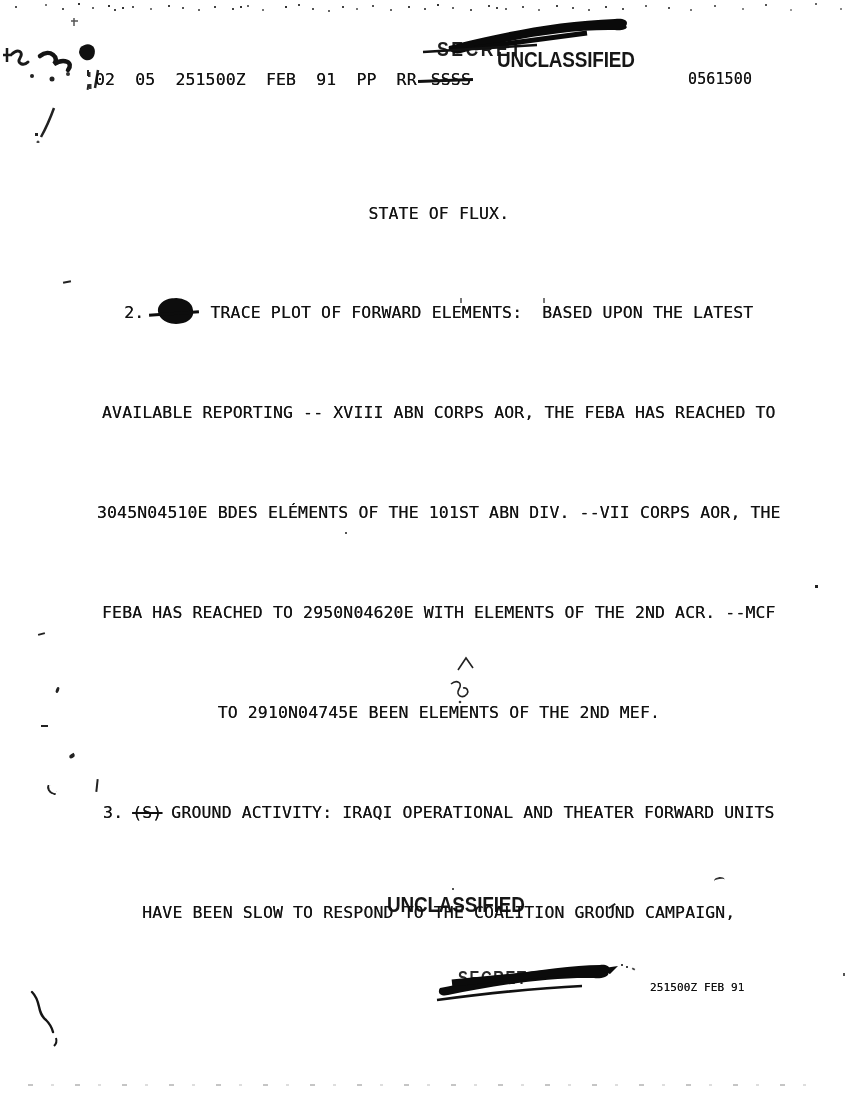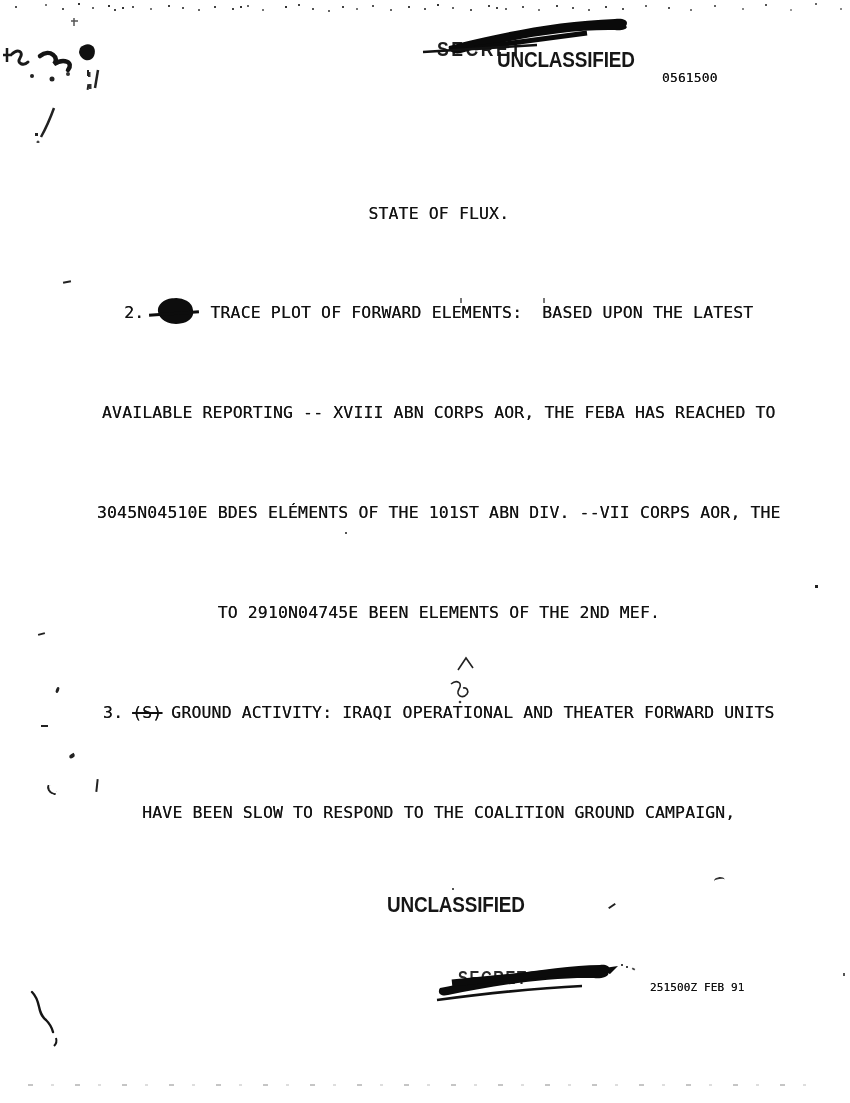--- a/index.html
+++ b/index.html
@@ -16,21 +16,21 @@
   .mk-blob::before{content:"";position:absolute;left:-2px;right:-3px;top:2px;bottom:5px;
         background:#0d0d0d;border-radius:46% 54% 42% 58%;transform:rotate(-6deg);}
   .mk-blob::after{content:"";position:absolute;left:-11px;right:-9px;top:46%;height:3px;
         background:#0d0d0d;transform:rotate(-4deg);}
   
   .route{position:absolute;left:95px;top:70px;white-space:pre;font-size:16.5px;
         letter-spacing:0.12px;text-shadow:0 0 .5px rgba(0,0,0,.75);}
   .struck{position:relative;display:inline-block;margin-left:14px;}
   .struck::after{content:"";position:absolute;left:-13px;right:-2px;top:46%;height:2.6px;
         background:#111;transform:rotate(-2deg);}
-  .serial{position:absolute;left:662px;top:70px;font-size:13px;letter-spacing:0.12px;
+  .serial{position:absolute;left:688px;top:70px;font-size:15px;letter-spacing:0.12px;
         text-shadow:0 0 .5px rgba(0,0,0,.75);}
   .dtg{position:absolute;left:650px;top:981px;font-size:11px;letter-spacing:0.12px;
         text-shadow:0 0 .5px rgba(0,0,0,.75);}
   
   .uncl{position:absolute;font-family:"Liberation Sans",sans-serif;font-weight:bold;
         font-size:21.5px;letter-spacing:-0.2px;color:#161616;
         transform:scaleX(0.88);transform-origin:left center;}
   .uncl-top{left:497px;top:48px;}
   .uncl-bottom{left:387px;top:893px;}
   .stampbox{position:absolute;}
@@ -81,29 +81,31 @@
       </g>
       <path d="M34,38 C75,27 140,13 200,11 C210,10 214,13 211,18 C214,20 208,23 200,22 C150,21 92,32 46,45 C38,47 32,42 34,38 Z" fill="#0a0a0a"></path>
       <path d="M60,40 L172,25" stroke="#0a0a0a" stroke-width="5" fill="none"></path>
       <path d="M8,44 L122,37" stroke="#111" stroke-width="2.6" fill="none"></path>
     </svg>
   </div>
 
   <div class="uncl uncl-top">UNCLASSIFIED</div>
   <div class="uncl uncl-bottom">UNCLASSIFIED</div>
 
+  <div class="route"><span>02  05  251500Z  FEB  91  PP  RR</span><span class="struck">SSSS</span></div>
   <div class="serial">0561500</div>
   <span class="stray" style="left:87px;top:70px;width:2px;height:6px;"></span>
   <span class="stray" style="left:87px;top:84px;width:2px;height:6px;transform:rotate(8deg);"></span>
 
   <div class="body">
     <span class="bline"><span>STATE OF FLUX.</span></span>
     <span class="bline"><span>2.</span><span class="mk mk-blob">(S)</span><span>TRACE PLOT OF FORWARD ELEMENTS:  BASED UPON THE LATEST</span></span>
     <span class="bline"><span>AVAILABLE REPORTING -- XVIII ABN CORPS AOR, THE FEBA HAS REACHED TO</span></span>
     <span class="bline"><span>3045N04510E BDES ELÉMENTS OF THE 101ST ABN DIV. --VII CORPS AOR, THE</span></span>
+    <span class="bline"><span>FEBA HAS REACHED TO 2950N04620E WITH ELEMENTS OF THE 2ND ACR. --MCF</span></span>
     <span class="bline"><span>TO 2910N04745E BEEN ELEMENTS OF THE 2ND MEF.</span></span>
     <span class="bline"><span>3.</span><span class="mk mk-strike">(S)</span><span>GROUND ACTIVITY: IRAQI OPERATIONAL AND THEATER FORWARD UNITS</span></span>
     <span class="bline"><span>HAVE BEEN SLOW TO RESPOND TO THE COALITION GROUND CAMPAIGN,</span></span>
     
     
     
     
     
     
     

